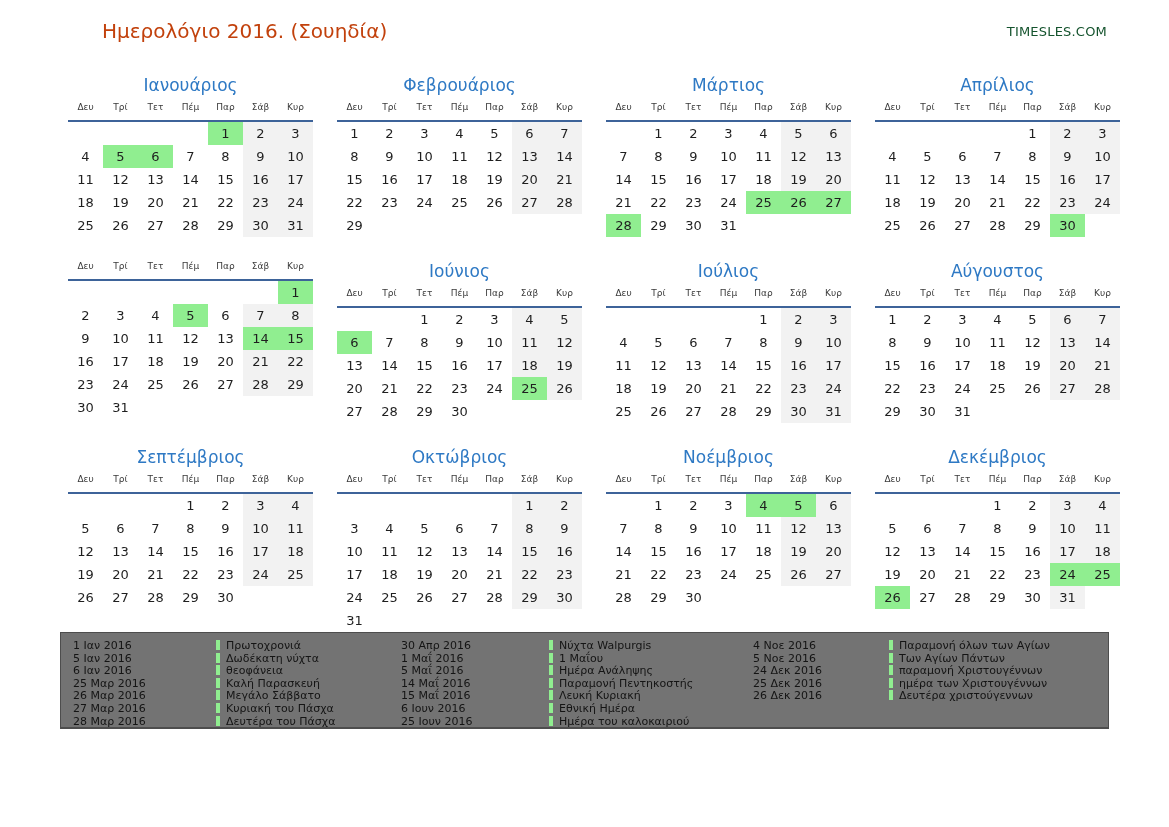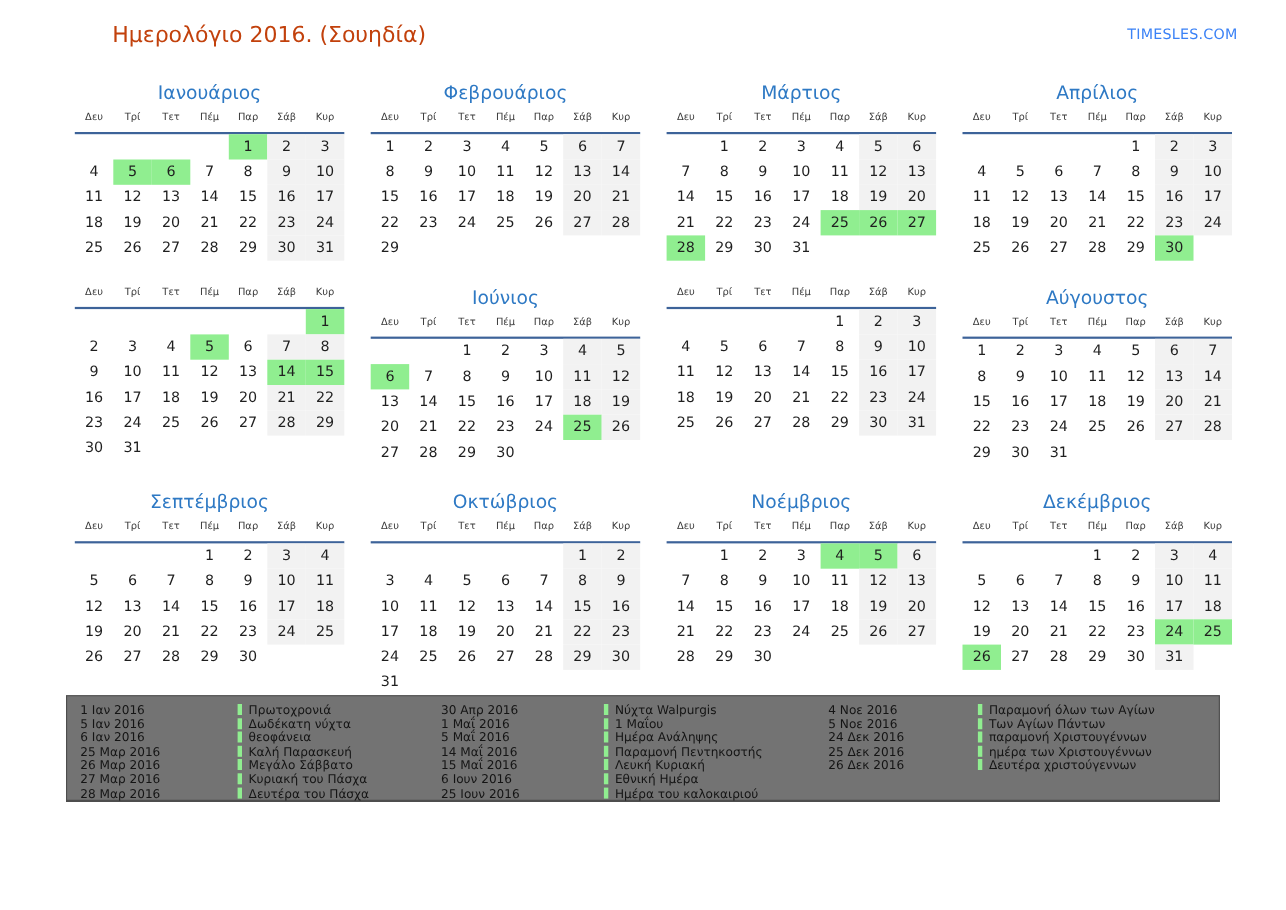--- a/index.html
+++ b/index.html
@@ -1,21 +1,21 @@
 <!DOCTYPE html>
 <html><head>
 <meta charset="utf-8">
 <style>
   html,body { margin:0; padding:0; }
   body {
     width:1169px; height:827px; position:relative; background:#ffffff;
     font-family:"DejaVu Sans", sans-serif; overflow:hidden;
   }
   .page-title { position:absolute; left:60px; top:19px; font-size:20px; color:#c2410c;margin-left:42px; }
-  .site-link  { position:absolute; right:44px; top:24px; font-size:13px; color:#3b82f6;
+  .site-link  { position:absolute; right:62px; top:24px; font-size:13px; color:#14532d;
                 text-decoration:none; letter-spacing:0.2px; cursor:pointer; }
 
   #months-grid {
     position:absolute; left:68px; top:75px;
     display:grid; grid-template-columns:repeat(4,245px);
     column-gap:12.5px; row-gap:17px;gap:24px;
   }
   .month { width:245px; }
   .month-title { text-align:center; font-size:17px; color:#2e79c4; margin:0 0 7px 0; }
   .weekdays { display:flex; border-bottom:2.5px solid #3d6399; padding-bottom:8px; }
@@ -388,20 +388,21 @@
         <div class="day">27</div>
         <div class="day">28</div>
         <div class="day">29</div>
         <div class="day">30</div>
         <div class="day"></div>
         <div class="day"></div>
         <div class="day"></div>
       </div>
     </div>
     <div class="month">
+      <div class="month-title">Ιούλιος</div>
       <div class="weekdays">
         <div class="wd">Δευ</div>
         <div class="wd">Τρί</div>
         <div class="wd">Τετ</div>
         <div class="wd">Πέμ</div>
         <div class="wd">Παρ</div>
         <div class="wd">Σάβ</div>
         <div class="wd">Κυρ</div>
       </div>
       <div class="week">

